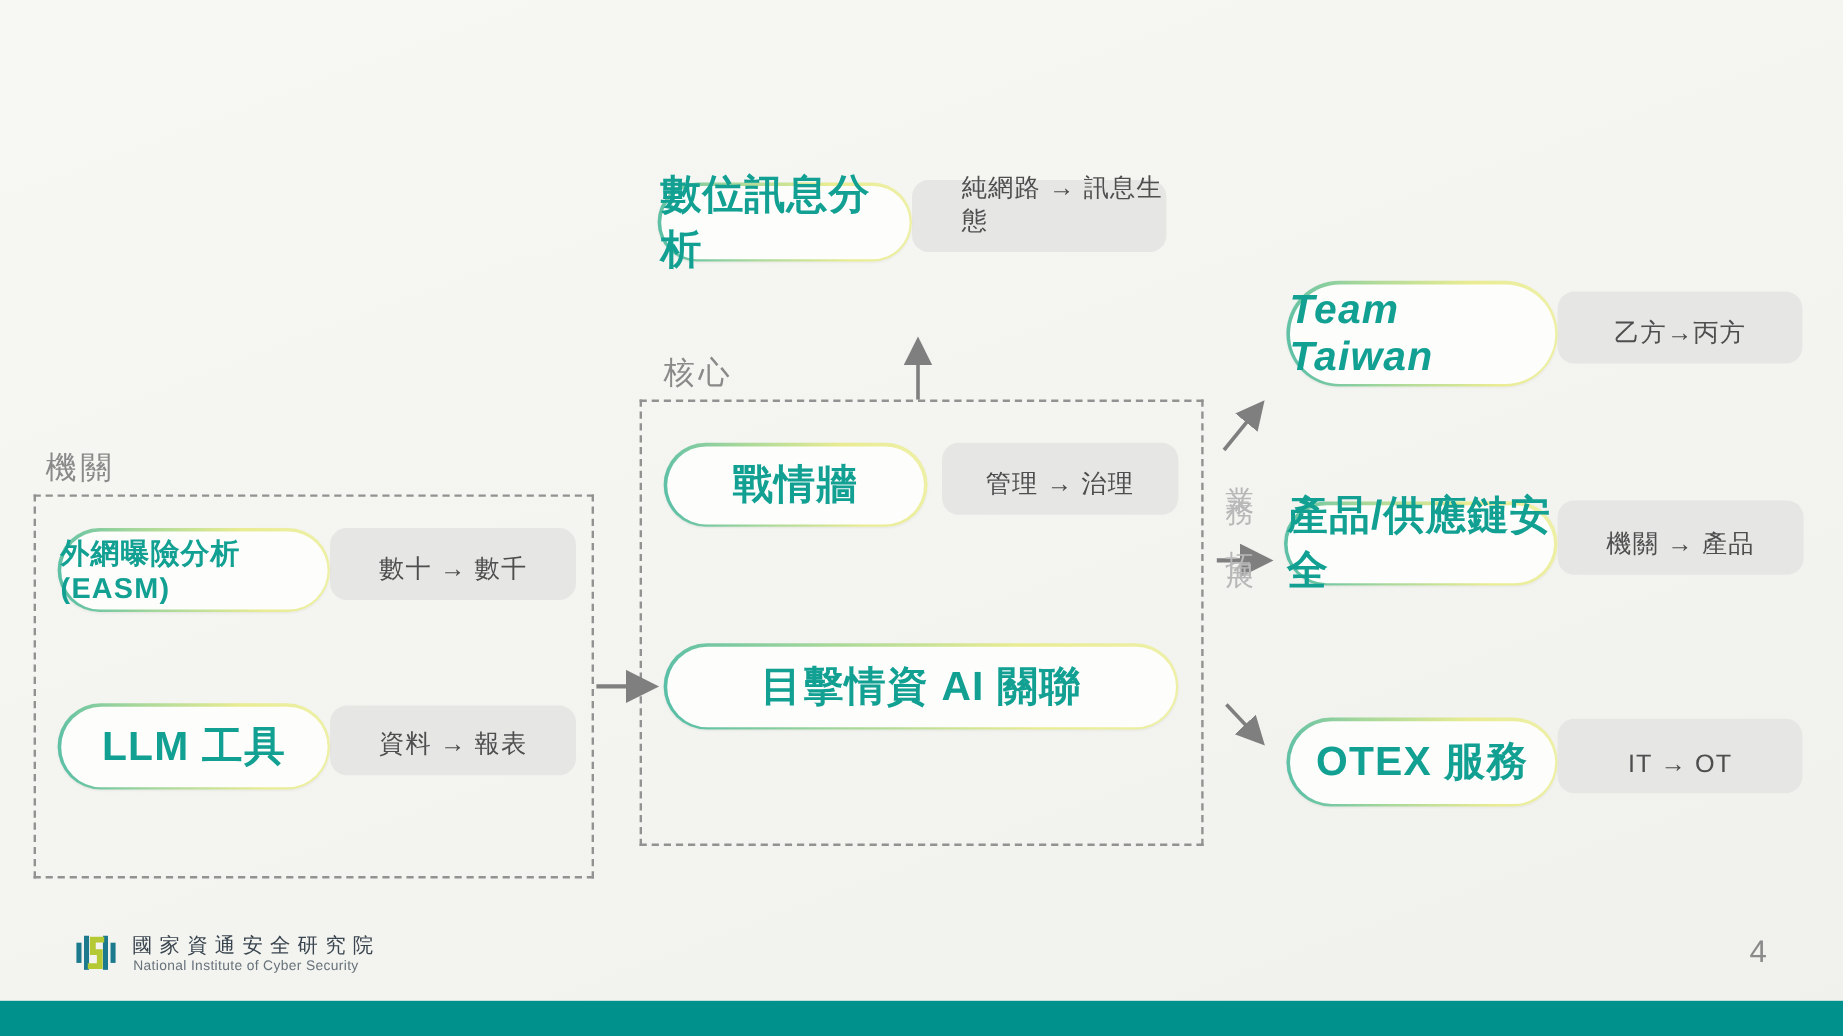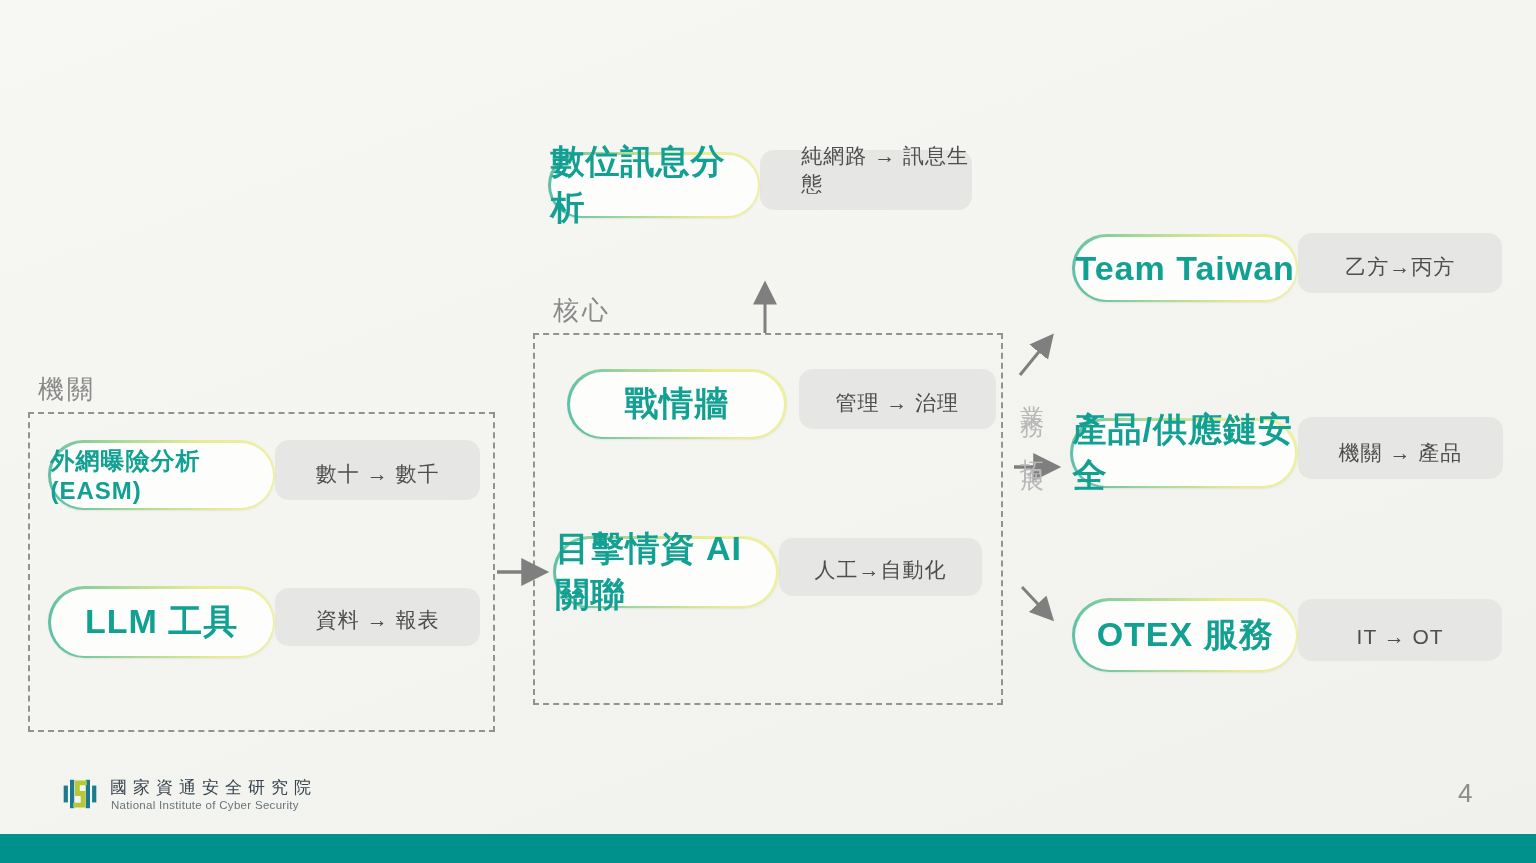--- a/index.html
+++ b/index.html
@@ -71,50 +71,49 @@
   <div class="group-label" style="left:553px; top:293px;">核心</div>
   <div class="group-frame" style="left:533px; top:333px; width:470px; height:372px;"></div>
 
   <div class="node" style="left:548px; top:152px; width:424px;">
     <div class="pill" style="height:66px;">
       <div class="pill-inner">數位訊息分析</div>
     </div>
     <div class="shift" style="height:60px;padding-left:41px;">純網路 → 訊息生態</div>
   </div>
 
-  <div class="node" style="left:567px; top:369px; width:429px;gap:12px;">
+  <div class="node" style="left:553px; top:369px; width:429px;gap:12px;">
     <div class="pill" style="height:70px;">
       <div class="pill-inner">戰情牆</div>
     </div>
     <div class="shift" style="height:60px;">管理 → 治理</div>
   </div>
 
   <div class="node" style="left:553px; top:536px; width:429px;">
     <div class="pill" style="height:72px;">
       <div class="pill-inner">目擊情資 AI 關聯</div>
     </div>
-    <div class="shift" style="height:58px;">人工→自動化</div>
   </div>
 
   <div class="node" style="left:48px; top:440px; width:432px;">
     <div class="pill" style="height:70px;">
       <div class="pill-inner" style="font-size:24px;">外網曝險分析(EASM)</div>
     </div>
     <div class="shift" style="height:60px;">數十 → 數千</div>
   </div>
 
   <div class="node" style="left:48px; top:586px; width:432px;">
     <div class="pill" style="height:72px;">
       <div class="pill-inner">LLM 工具</div>
     </div>
     <div class="shift" style="height:58px;">資料 → 報表</div>
   </div>
 
   <div class="node" style="left:1072px; top:234px; width:430px;">
-    <div class="pill" style="height:68px;">
+    <div class="pill" style="height:88px;font-style:italic;">
       <div class="pill-inner">Team Taiwan</div>
     </div>
     <div class="shift" style="height:60px;">乙方→丙方</div>
   </div>
 
   <div class="node" style="left:1070px; top:418px; width:433px;">
     <div class="pill" style="height:70px;">
       <div class="pill-inner">產品/供應鏈安全</div>
     </div>
     <div class="shift" style="height:62px;">機關 → 產品</div>

